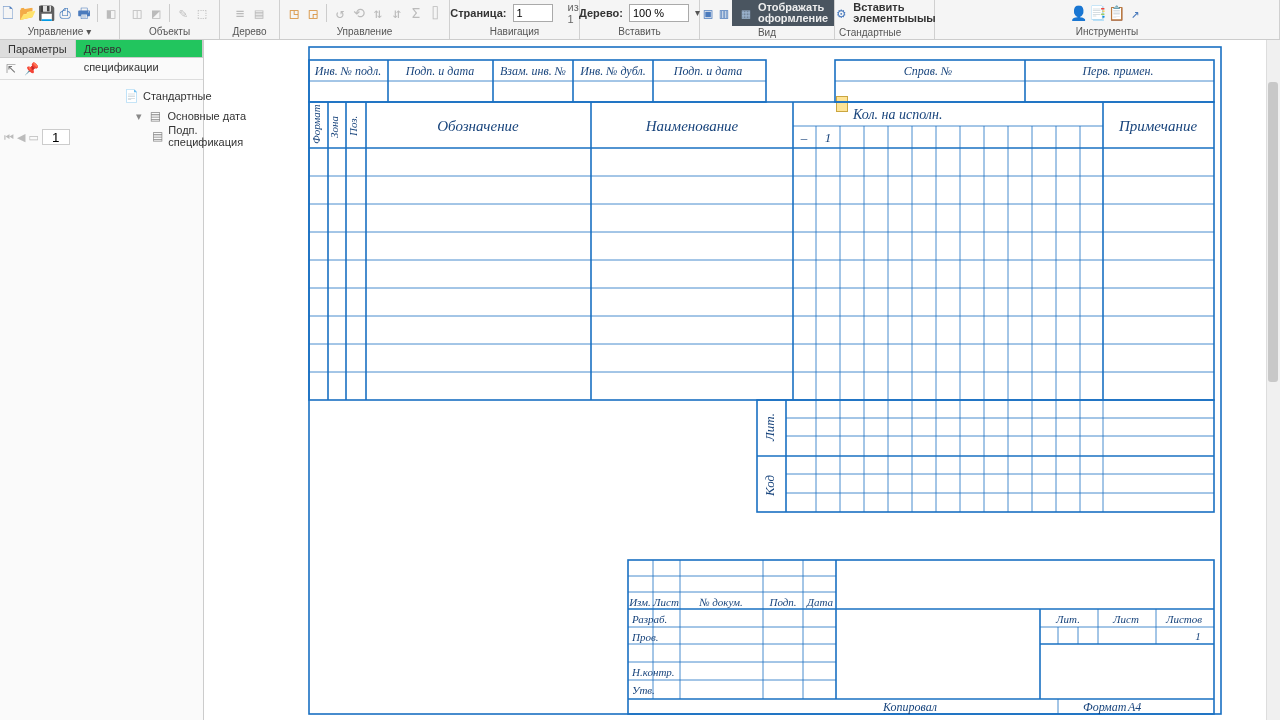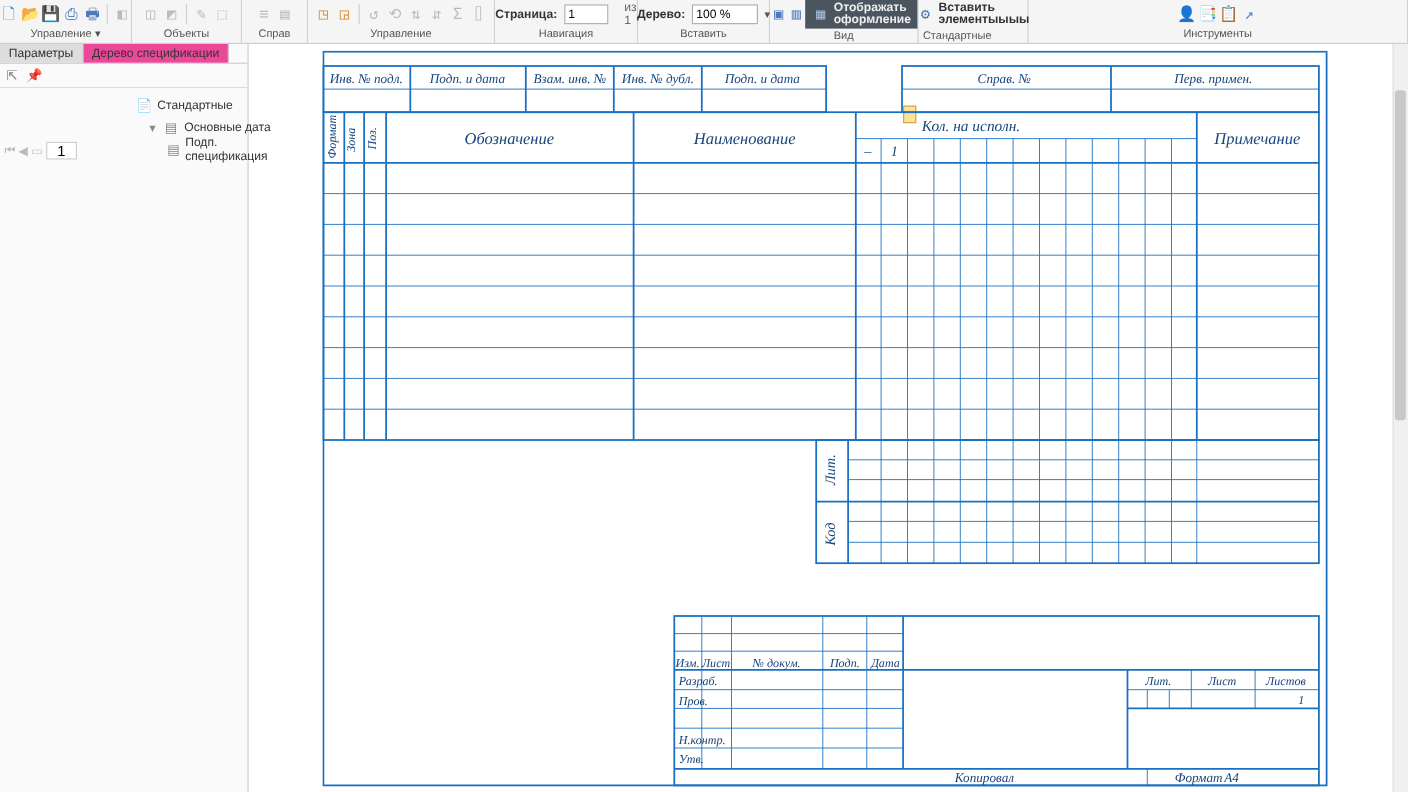--- a/index.html
+++ b/index.html
@@ -13,38 +13,38 @@
   .tb-icon.dis{color:#bbb;}
   .tb-sep{width:1px;height:18px;background:#ccc;margin:0 2px;}
   .tb-dropdown{font-size:10px;color:#555;margin-left:3px;}
   .page-label{font-size:11px;color:#333;margin-right:3px;font-weight:bold;}
   .page-input{width:40px;height:18px;border:1px solid #aaa;font-size:11px;padding:0 3px;background:#fff;}
   .zoom-input{width:60px;height:18px;border:1px solid #aaa;font-size:11px;padding:0 3px;background:#fff;}
   .big-btn{display:flex;align-items:center;padding:2px 6px;gap:4px;}
   .big-btn.dark{background:#4a5560;color:#eee;}
   .big-btn .txt{font-size:11px;line-height:11px;font-weight:bold;}
   
-  .side{position:absolute;left:0;top:40px;width:226px;height:680px;background:#fafafa;border-right:1px solid #ccc;}
+  .side{position:absolute;left:0;top:40px;width:204px;height:680px;background:#fafafa;border-right:1px solid #ccc;}
   .side-tabs{height:18px;display:flex;border-bottom:1px solid #ccc;font-size:11px;}
-  .side-tab{padding:0 8px;line-height:18px;border-right:1px solid #ccc;background:#ec4899;}
+  .side-tab{padding:0 8px;line-height:18px;border-right:1px solid #ccc;background:#22c55e;}
   .side-tab.act{background:#ddd;}
   .side-toolbar{height:22px;border-bottom:1px solid #ddd;display:flex;align-items:center;padding:0 6px;gap:8px;color:#777;font-size:12px;}
   .tree{padding:6px 4px;font-size:11px;}
   .tree-row{display:flex;align-items:center;height:20px;gap:5px;}
   .tree-icon{width:14px;height:14px;display:inline-block;font-size:12px;text-align:center;line-height:14px;color:#888;}
   .tree-ind1{padding-left:12px;}
   .tree-ind2{padding-left:28px;}
   .side-pager{position:absolute;left:0;top:86px;width:120px;height:22px;display:flex;align-items:center;gap:3px;padding-left:4px;color:#bbb;font-size:11px;}
   .side-pager .pg-input{width:28px;height:16px;border:1px solid #ccc;text-align:center;}
   
   .canvas{position:absolute;left:253px;top:40px;right:14px;bottom:0;background:#fff;overflow:hidden;}
   .scroll-v{position:absolute;right:0;top:40px;width:14px;height:680px;background:#f0f0f0;border-left:1px solid #ddd;}
   .scroll-thumb{position:absolute;right:2px;top:42px;width:10px;height:300px;background:#c8c8c8;border-radius:3px;}
   
-  .sheet{position:absolute;left:40px;top:6px;width:915px;height:670px;}
+  .sheet{position:absolute;left:55px;top:6px;width:915px;height:670px;}
   .cursor-caret{position:absolute;width:12px;height:16px;background:rgba(255,210,80,0.6);border:1px solid #caa640;}
   svg{position:absolute;left:0;top:0;}
   svg line, svg rect{stroke:#1970c2;fill:none;}
   svg .thin{stroke-width:0.8;}
   svg .thick{stroke-width:1.6;}
   svg text{fill:#18447c;font-family:"Times New Roman",serif;font-style:italic;}
 </style>
 </head>
 <body>
 
@@ -71,21 +71,21 @@
       <span class="tb-icon dis">⬚</span>
     </div>
     <div class="tb-label">Объекты</div>
   </div>
 
   <div class="tb-group" style="width:60px">
     <div class="tb-icons">
       <span class="tb-icon dis">≡</span>
       <span class="tb-icon dis">▤</span>
     </div>
-    <div class="tb-label">Справ</div>
+    <div class="tb-label">Дерево</div>
   </div>
 
   <div class="tb-group" style="width:170px">
     <div class="tb-icons">
       <span class="tb-icon" style="color:#d68a2e">◳</span>
       <span class="tb-icon" style="color:#d68a2e">◲</span>
       <span class="tb-sep"></span>
       <span class="tb-icon dis">↺</span>
       <span class="tb-icon dis">⟲</span>
       <span class="tb-icon dis">⇅</span>

